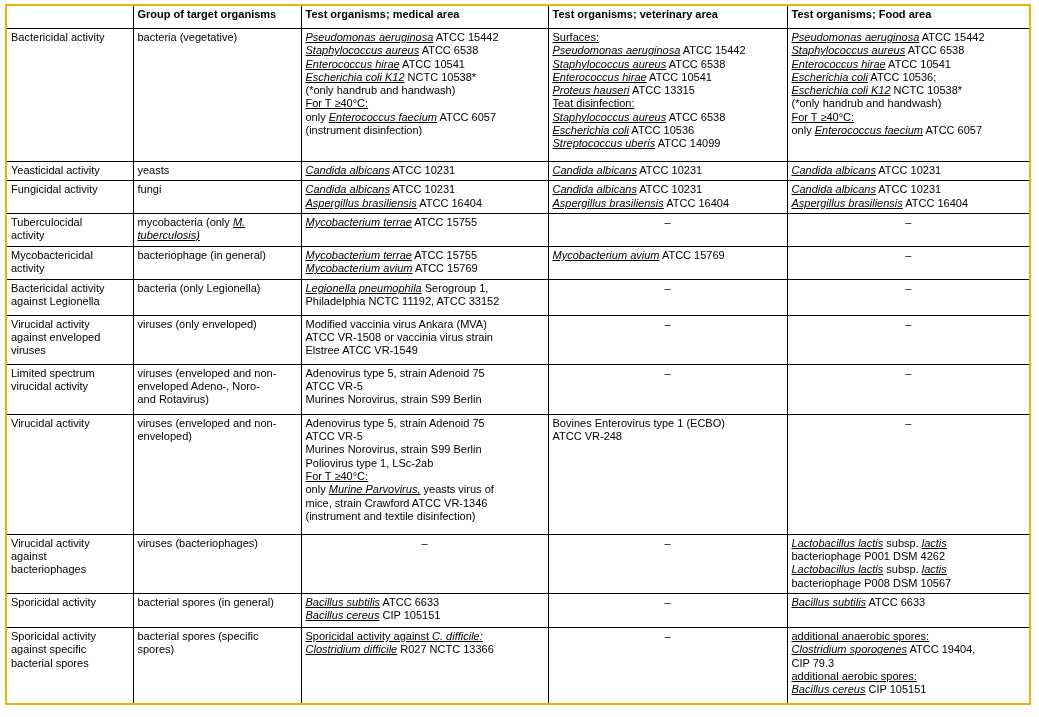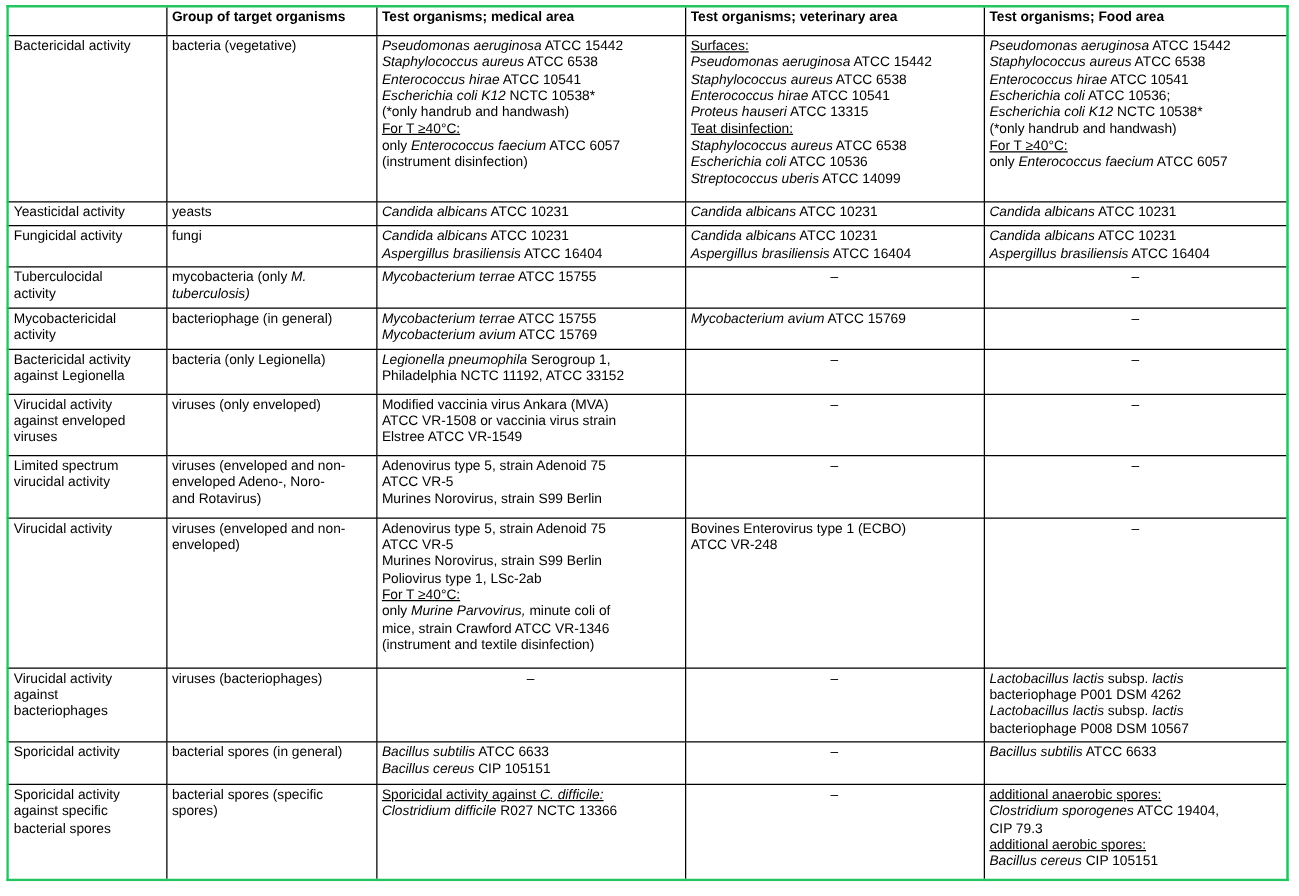--- a/index.html
+++ b/index.html
@@ -1,22 +1,22 @@
 <!DOCTYPE html>
 <html><head>
 <meta charset="utf-8">
 <style>
   html,body{margin:0;padding:0;background:#fff;}
   body{margin:4px 5px;font-family:"Liberation Sans","DejaVu Sans",sans-serif;font-size:11px;color:#000;}
-  table{border-collapse:collapse;table-layout:fixed;width:822px;border:2px solid #22c55e;}
+  table{border-collapse:collapse;table-layout:fixed;width:822px;border:2px solid #eab308;}
   th,td{border:1px solid #000;vertical-align:top;text-align:left;
         padding:2px 4px 3px 4px;line-height:13.3px;overflow:hidden;}
   th{font-weight:bold;height:17px;}
   td.c{text-align:center;}
-  .it{font-style:italic;}
+  .it{font-style:italic;text-decoration:underline;}
   .un{text-decoration:underline;}
   .ln{white-space:normal;}
   tbody tr:nth-child(1){height:133px;}
   tbody tr:nth-child(2){height:19px;padding-left:32px;}
   tbody tr:nth-child(3){height:32px;}
   tbody tr:nth-child(4){height:33px;margin-left:44px;}
   tbody tr:nth-child(5){height:33px;}
   tbody tr:nth-child(6){height:36px;}
   tbody tr:nth-child(7){height:49px;}
   tbody tr:nth-child(8){height:50px;padding-left:16px;}
@@ -229,21 +229,21 @@
         <td>
           <div class="ln"><span>viruses (enveloped and non-</span></div>
           <div class="ln"><span>enveloped)</span></div>
         </td>
         <td>
           <div class="ln"><span>Adenovirus type 5, strain Adenoid 75</span></div>
           <div class="ln"><span>ATCC VR-5</span></div>
           <div class="ln"><span>Murines Norovirus, strain S99 Berlin</span></div>
           <div class="ln"><span>Poliovirus type 1, LSc-2ab</span></div>
           <div class="ln"><span class="un">For T ≥40°C:</span></div>
-          <div class="ln"><span>only </span><span class="it">Murine Parvovirus,</span><span> minute coli of</span></div>
+          <div class="ln"><span>only </span><span class="it">Murine Parvovirus,</span><span> yeasts virus of</span></div>
           <div class="ln"><span>mice, strain Crawford ATCC VR-1346</span></div>
           <div class="ln"><span>(instrument and textile disinfection)</span></div>
         </td>
         <td>
           <div class="ln"><span>Bovines Enterovirus type 1 (ECBO)</span></div>
           <div class="ln"><span>ATCC VR-248</span></div>
         </td>
         <td class="c">
           <div class="ln"><span>–</span></div>
         </td>

